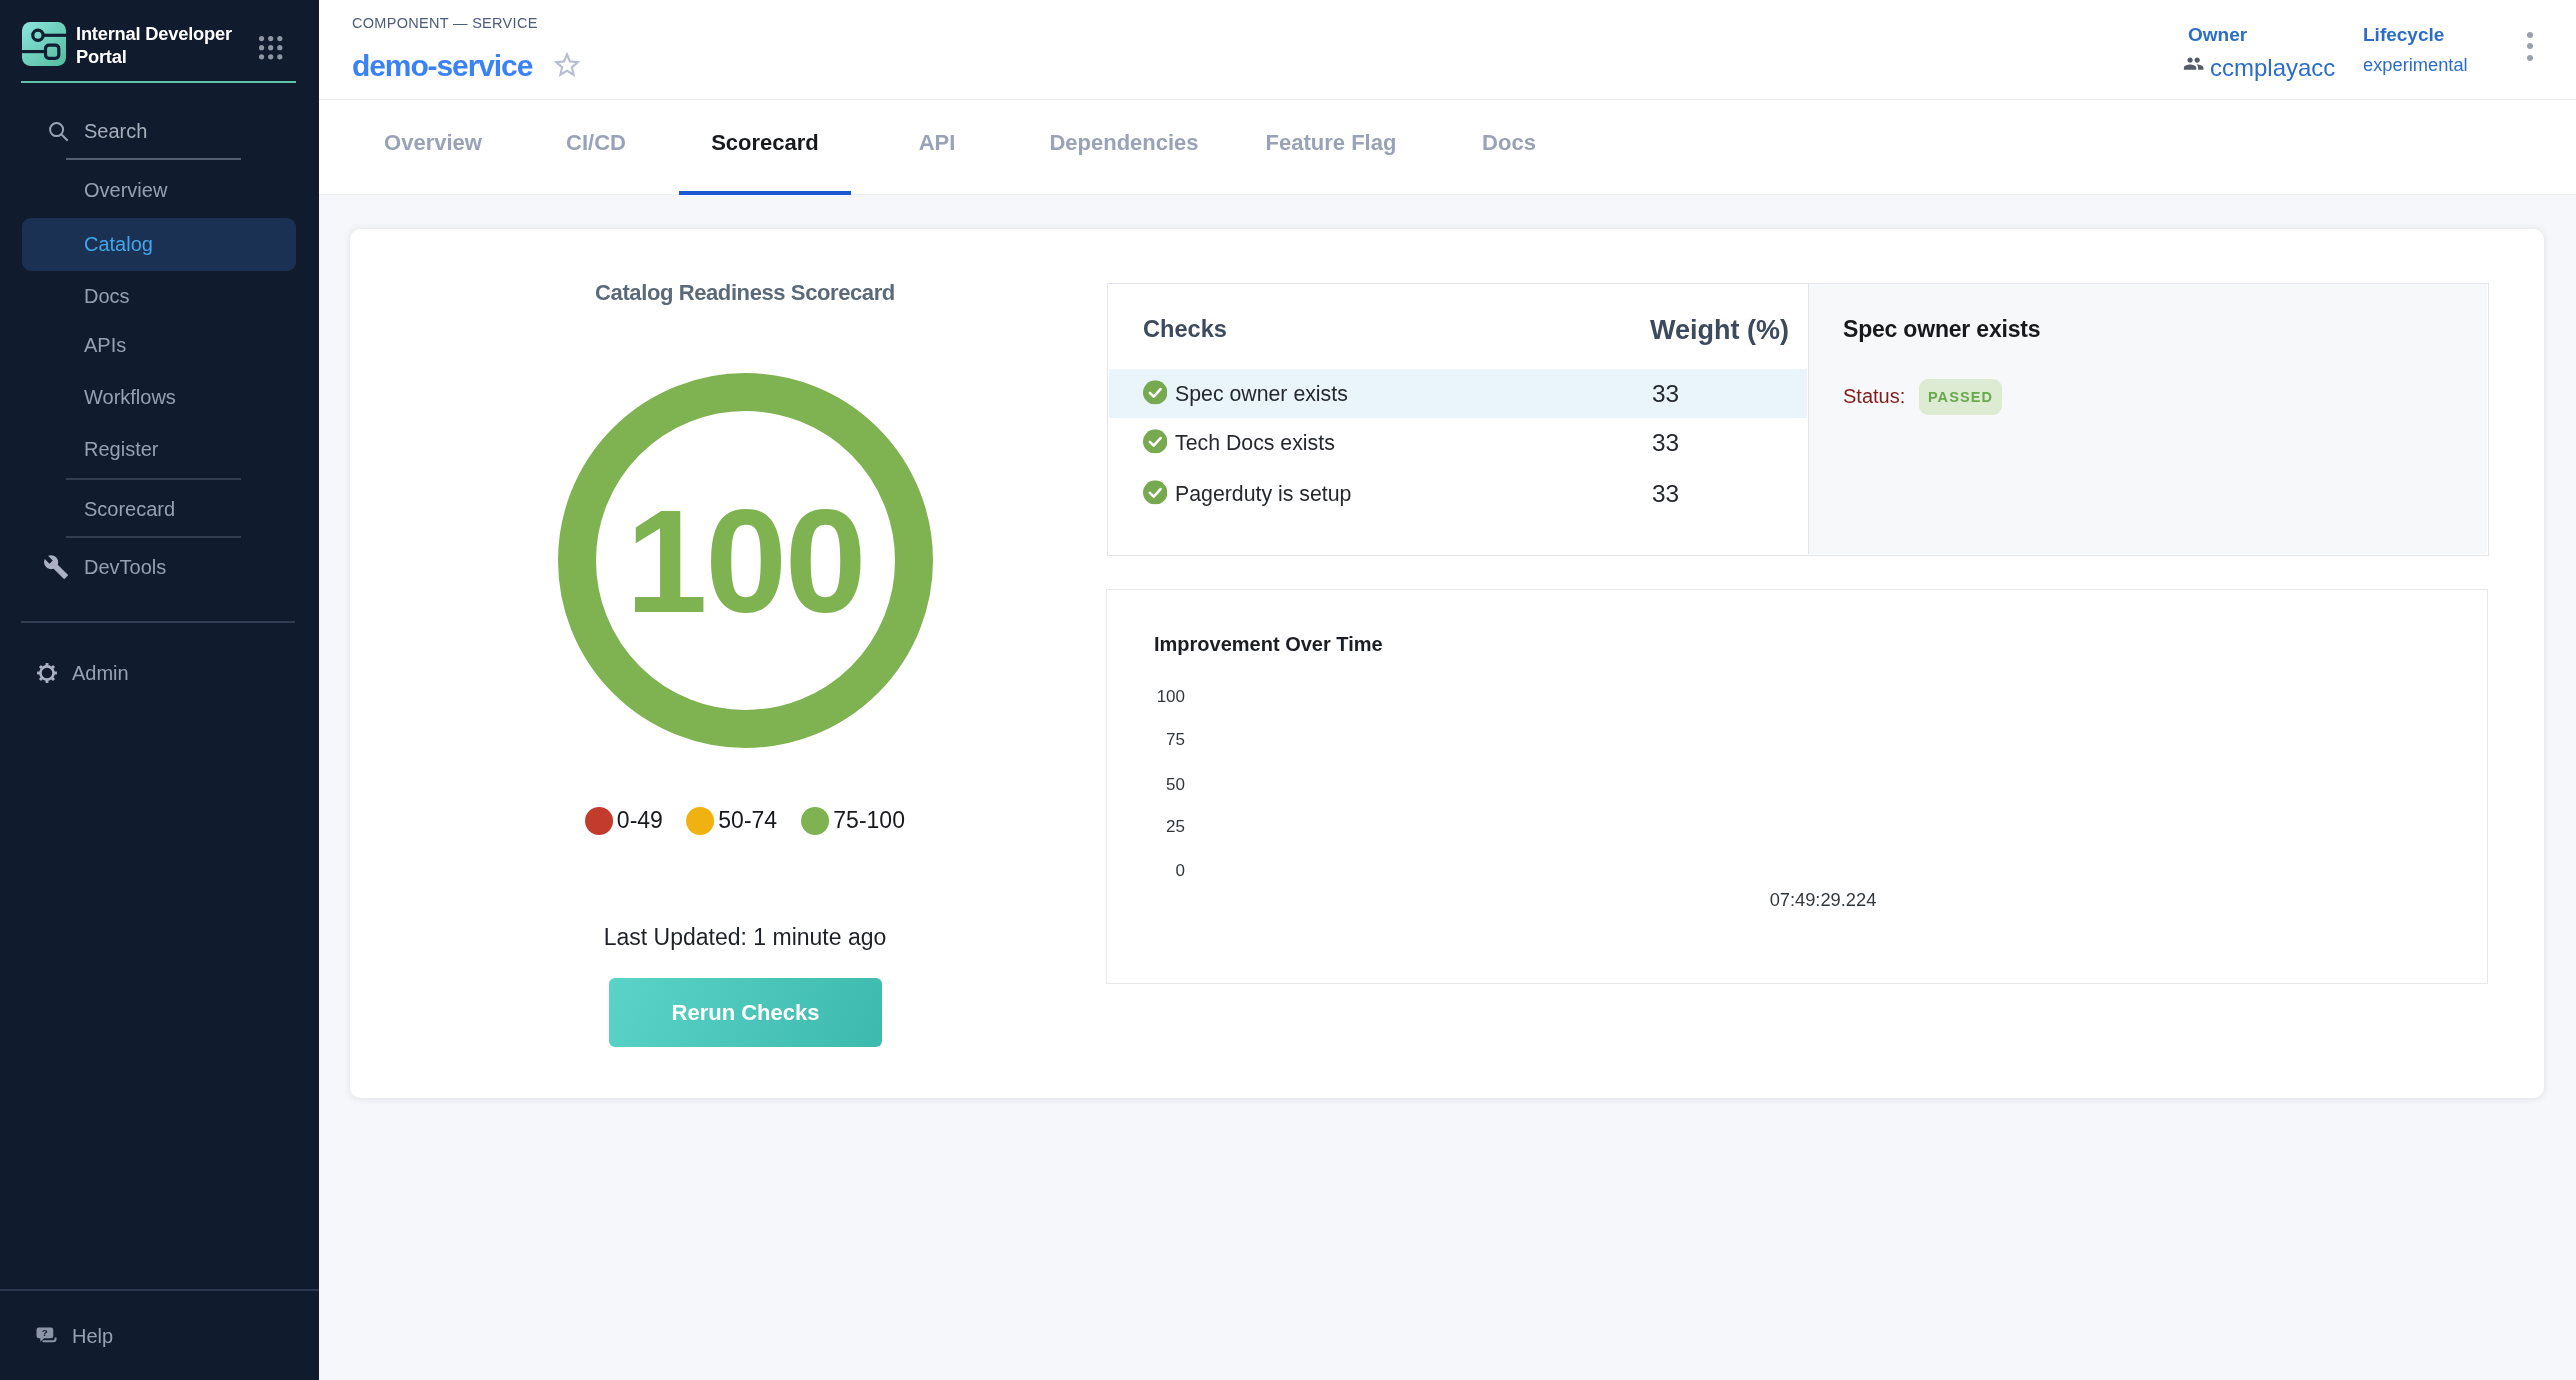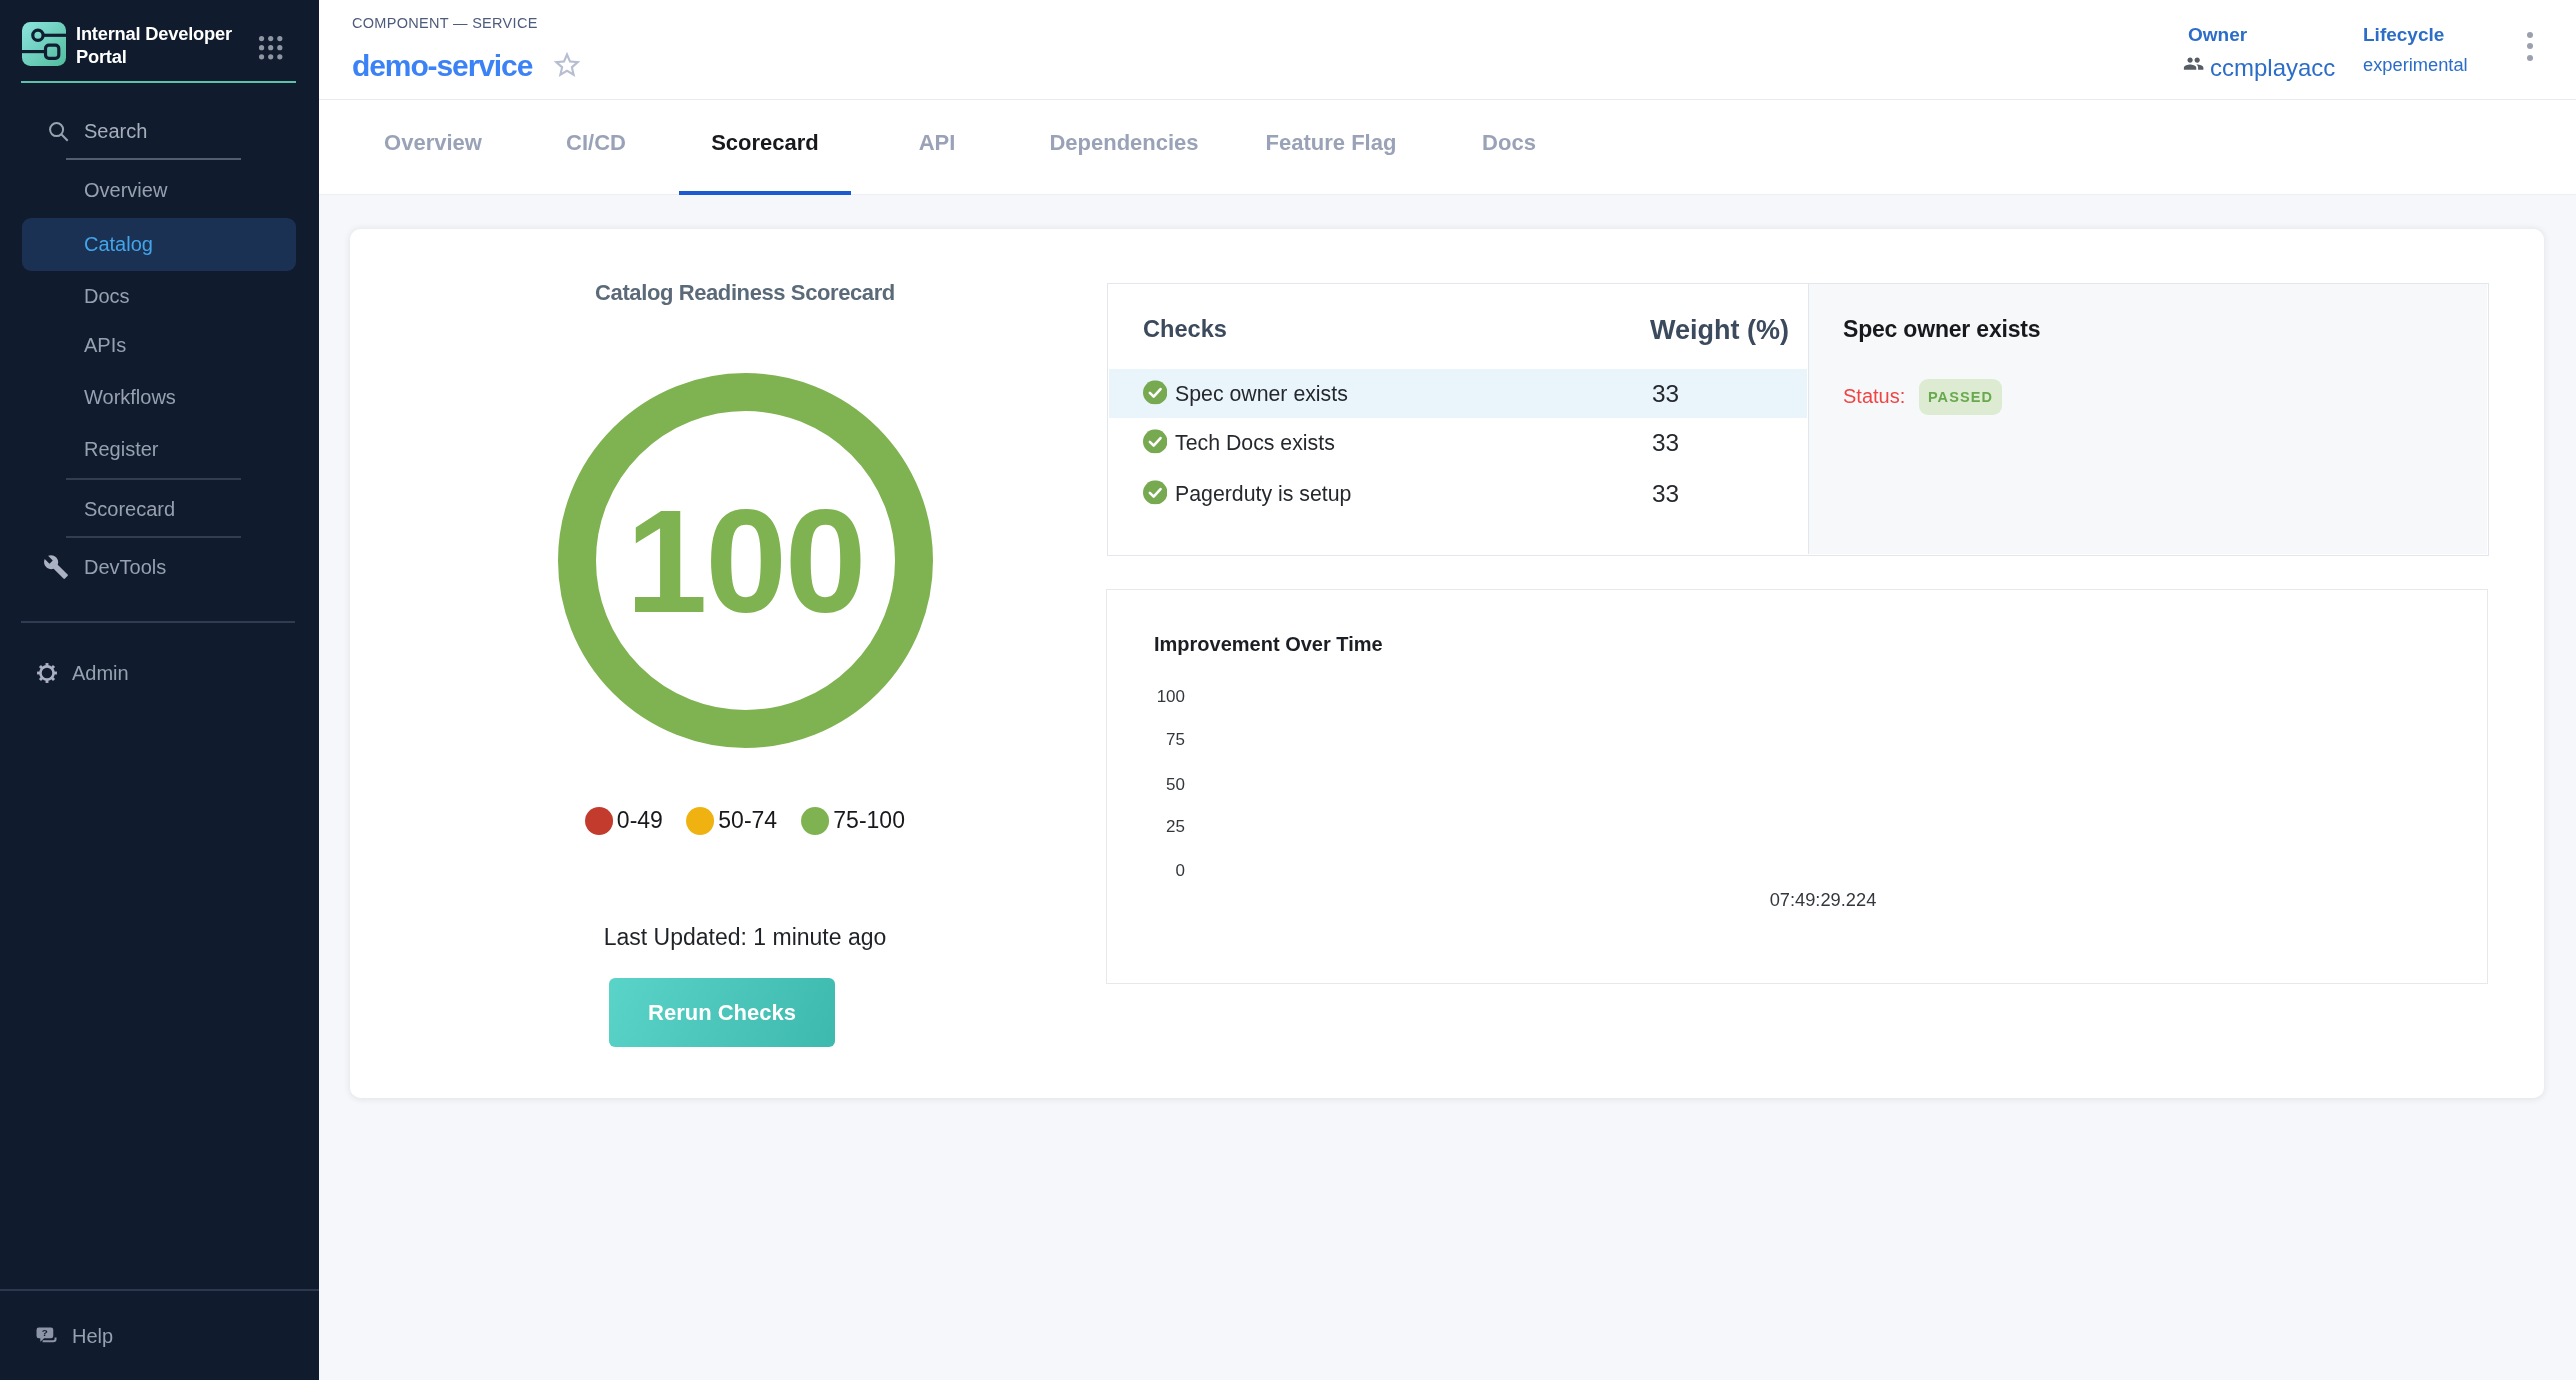--- a/index.html
+++ b/index.html
@@ -38,32 +38,32 @@
 #tabline { position:absolute; left:679px; top:191px; width:172px; height:3.8px; background:#1d5ad1; }
 
 #content { position:absolute; left:319px; top:195px; width:2257px; height:1185px; background:#f5f7fa; }
 #card { position:absolute; left:350px; top:229px; width:2194px; height:869px; background:#fff; border-radius:10.7px; box-shadow:0 0.8px 7.6px rgba(30,40,60,0.10); }
 #cardtitle { position:absolute; left:745px; top:293px; transform:translate(-50%,-50%); letter-spacing:-0.4px; font-size:22px; font-weight:bold; color:#5b6a79; white-space:nowrap; }
 #donut { position:absolute; left:558px; top:373px; width:375px; height:375px; border-radius:50%; border:38px solid #7fb351; }
 #score { position:absolute; left:745px; top:561px; transform:translate(-50%,-50%); font-size:147px; font-weight:bold; letter-spacing:-2.3px; color:#7fb351; }
 #legend { position:absolute; left:745px; top:821px; transform:translate(-50%,-50%); display:flex; align-items:flex-start; white-space:nowrap; font-size:23px; color:#17191d; }
 .ldot { width:28px; height:28px; border-radius:50%; margin-right:3.8px; }
 #lastupd { position:absolute; left:745px; top:937px; transform:translate(-50%,-50%); font-size:23px; color:#1f2226; white-space:nowrap; }
-#rerun { position:absolute; left:609px; top:978px; width:226px; height:69px; border-radius:6.1px; background:linear-gradient(115deg,#5ad3c8 0%,#3eb9ad 100%); color:#fff; font-size:22px; font-weight:bold; display:flex; align-items:center; justify-content:center; }
+#rerun { position:absolute; left:609px; top:978px; width:273px; height:69px; border-radius:6.1px; background:linear-gradient(115deg,#5ad3c8 0%,#3eb9ad 100%); color:#fff; font-size:22px; font-weight:bold; display:flex; align-items:center; justify-content:center; }
 
 #tablebox { position:absolute; left:1107px; top:283px; width:1382px; height:273px; background:#fff; border:1.5px solid #e3e7ed; }
 #panel { position:absolute; left:1808px; top:284px; width:679px; height:270px; background:#f7f8fa; border-left:1.5px solid #e3e7ed; }
 #checksh { position:absolute; left:1143px; top:329px; transform:translateY(-50%); font-size:23.6px; font-weight:bold; color:#3c4a5d; }
 #weighth { position:absolute; left:1599px; top:330px; transform:translateY(-50%); width:190px; text-align:right; font-size:27px; font-weight:bold; color:#3c4a5d; }
 #row1bg { position:absolute; left:1109px; top:369px; width:698px; height:49px; background:#e9f4fb; }
 .chk { position:absolute; left:1143px; transform:translateY(-50%); }
 .rowtxt { position:absolute; left:1175px; transform:translateY(-50%); font-size:21.3px; color:#25282d; white-space:nowrap; }
 .w33 { position:absolute; left:1652px; transform:translateY(-50%); width:76px; text-align:left; font-size:24.4px; color:#25282d; }
 #paneltitle { position:absolute; left:1843px; top:329px; transform:translateY(-50%); letter-spacing:-0.2px; font-size:23px; font-weight:bold; color:#17191d; }
-#statuslbl { position:absolute; left:1843px; top:396px; transform:translateY(-50%); font-size:20px; color:#ef4444; }
+#statuslbl { position:absolute; left:1843px; top:396px; transform:translateY(-50%); font-size:20px; color:#7f1d1d; }
 #badge { position:absolute; left:1919px; top:379px; width:83px; height:36px; background:#dcebd1; border-radius:9.1px; color:#68a94e; font-size:14.5px; font-weight:bold; letter-spacing:1.1px; display:flex; align-items:center; justify-content:center; }
 
 #chartbox { position:absolute; left:1106px; top:589px; width:1382px; height:395px; background:#fff; border:1.5px solid #e6e8eb; }
 #charttitle { position:absolute; left:1154px; top:644px; transform:translateY(-50%); font-size:20px; font-weight:bold; color:#1b1e22; }
 .ylab { position:absolute; left:1109px; width:76px; text-align:right; transform:translateY(-50%); font-size:17px; color:#32373c; }
 #xlab { position:absolute; left:1823px; top:900px; transform:translate(-50%,-50%); font-size:18.3px; color:#33383d; }
 </style>
 </head>
 <body>
 <div id="page">

